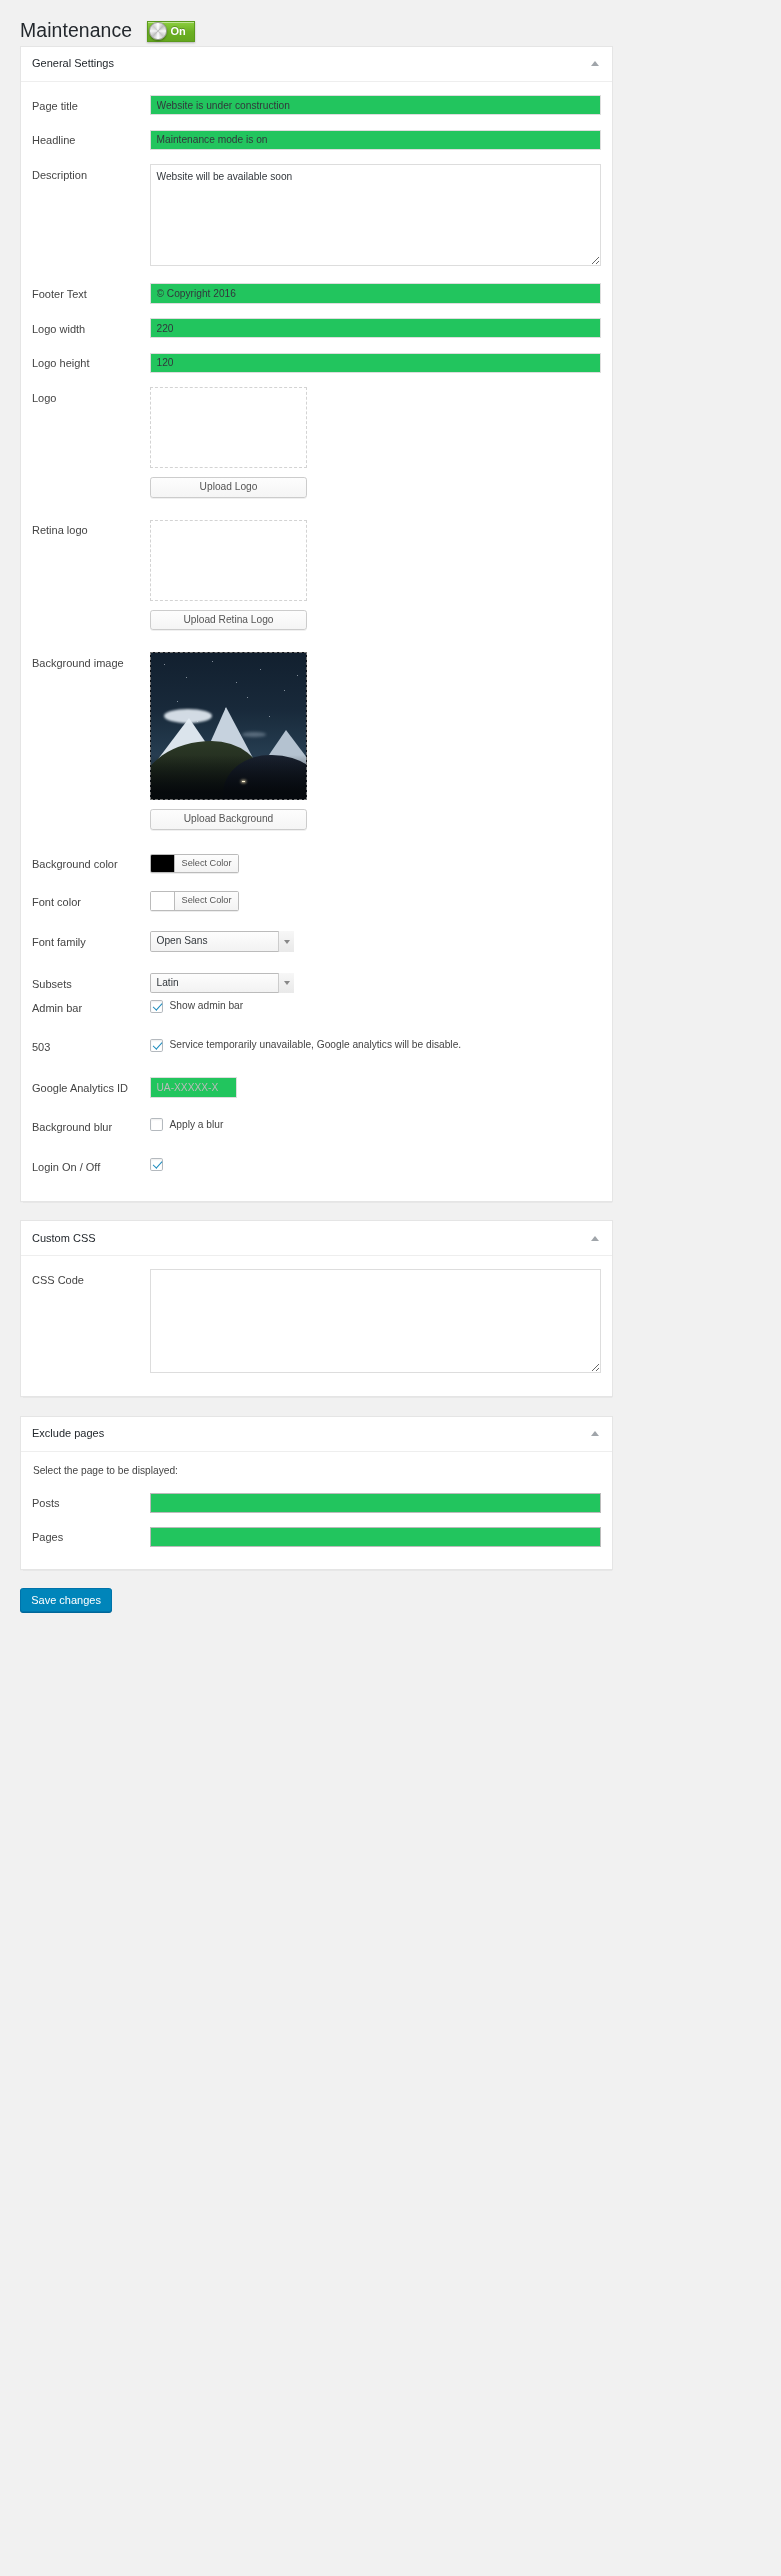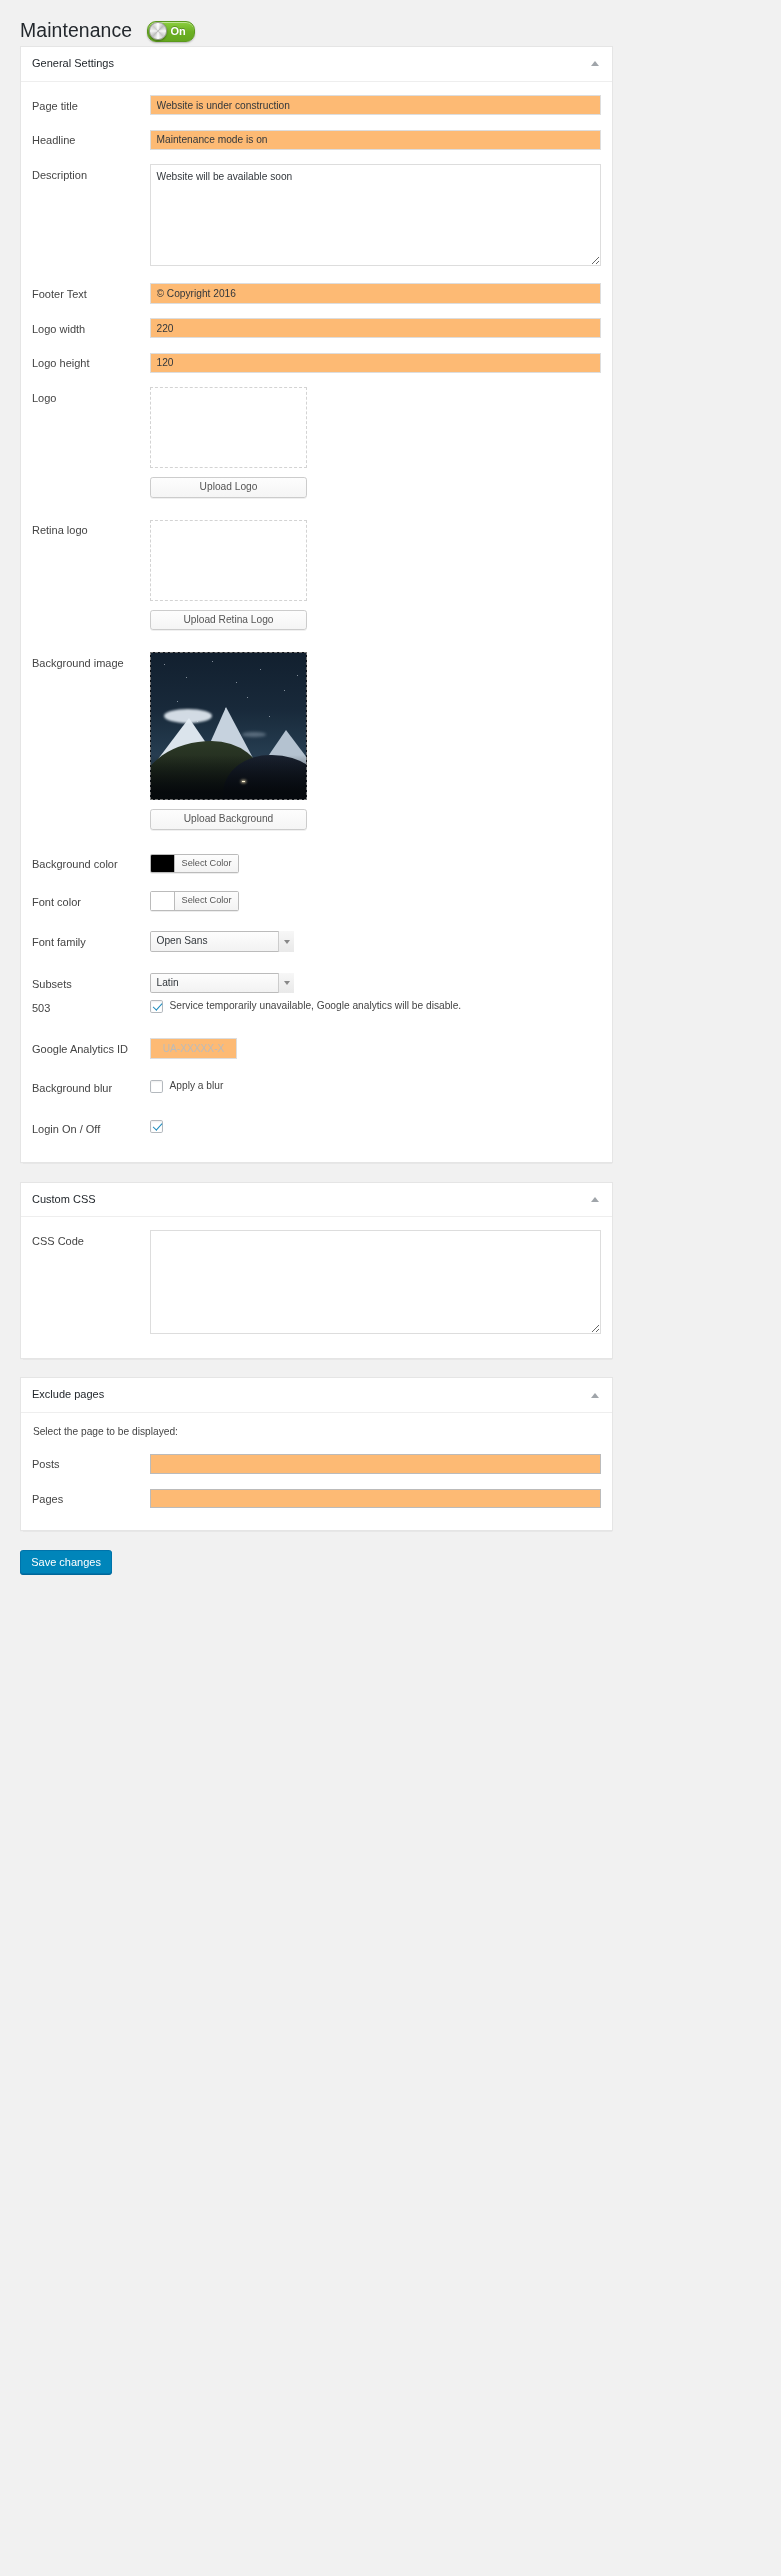--- a/index.html
+++ b/index.html
@@ -30,21 +30,21 @@
     font-weight: normal;
     color: #23282d;
     line-height: 1.3;
     margin: 0;
     letter-spacing: 0.1px;
   }
   .toggle-switch {
     margin-left: 15px;
     width: 48px;
     height: 21px;
-    border-radius: 9px;
+    border-radius: 0;
     background: linear-gradient(to bottom, #8ccf3f 0%, #6cb024 52%, #64a71f 100%);
     border: 0.9px solid #5b9a1c;
     box-shadow: inset 0 0.9px 0 rgba(255,255,255,0.45), 0 0.9px 1.8px rgba(0,0,0,0.25);
     position: relative;
     display: flex;
     align-items: center;
     justify-content: flex-end;
     padding-right: 8.3px;
     cursor: pointer;
   }
@@ -121,30 +121,30 @@
   .row-field {
     flex: 1;
     min-width: 0;
   }
 
   
   .text-input {
     width: 100%;
     height: 20.3px;
     border: 0.9px solid #ddd;
-    background: #fdba74;
+    background: #22c55e;
     font-family: "Liberation Sans", sans-serif;
     font-size: 10.2px;
     color: #32373c;
     padding: 1.8px 5.5px;
     outline: none;
     border-radius: 0;
   }
   .text-input::placeholder { color: #bbb; }
-  .text-input.small { width: 87px; text-align: center; }
+  .text-input.small { width: 87px; }
   .text-area {
     width: 100%;
     height: 102px;
     border: 0.9px solid #ddd;
     background: #fff;
     font-family: "Liberation Sans", sans-serif;
     font-size: 10.2px;
     color: #32373c;
     padding: 3.7px 5.5px;
     outline: none;
@@ -535,20 +535,27 @@
         <div class="row-field">
           <div class="select-wrap">
             <div class="fake-select">Latin</div>
             <div class="select-arrow-box">
               <span class="select-arrow"></span>
             </div>
           </div>
         </div>
       </div>
 
+      <div class="row" style="margin-bottom:18.5px">
+        <div class="row-label">Admin bar</div>
+        <div class="row-field check-row">
+          <span class="checkbox checked"></span>
+          <span class="check-label">Show admin bar</span>
+        </div>
+      </div>
 
       <div class="row" style="margin-bottom:20.3px">
         <div class="row-label">503</div>
         <div class="row-field check-row">
           <span class="checkbox checked"></span>
           <span class="check-label">Service temporarily unavailable, Google analytics will be disable.</span>
         </div>
       </div>
 
       <div class="row" style="margin-bottom:18.5px">

